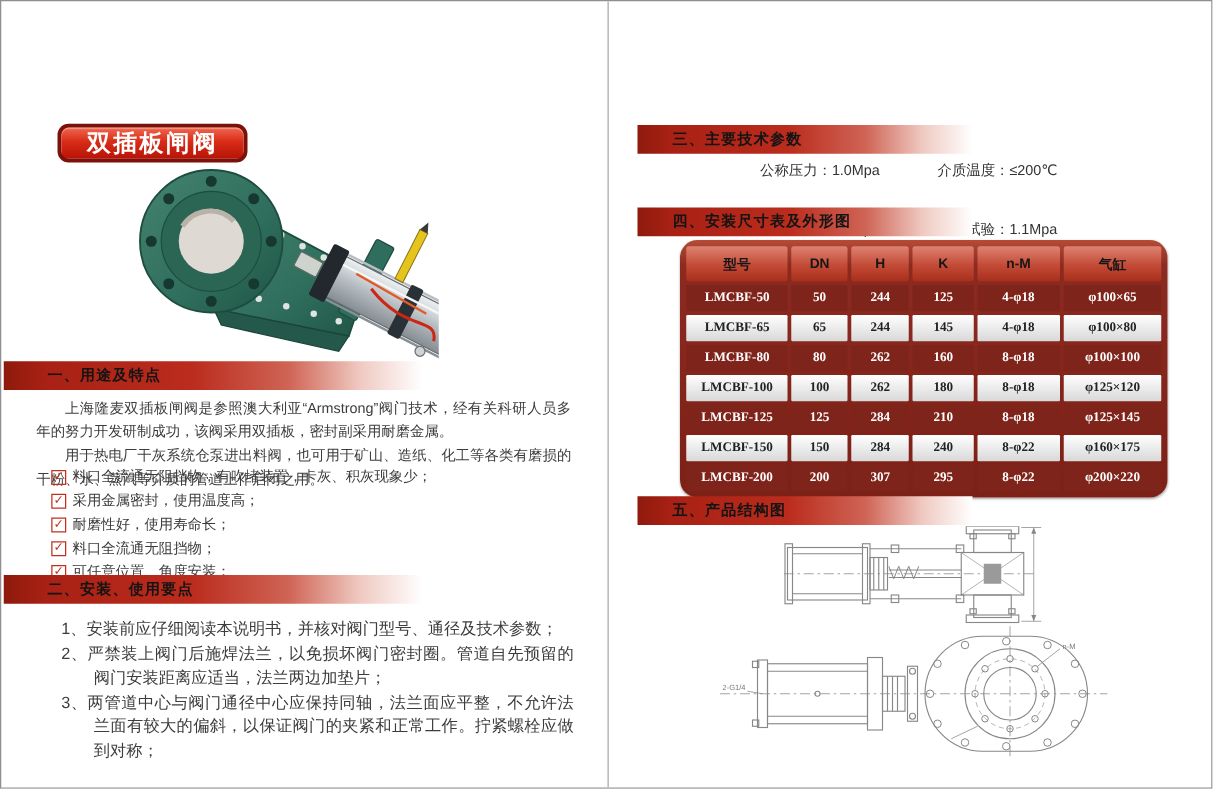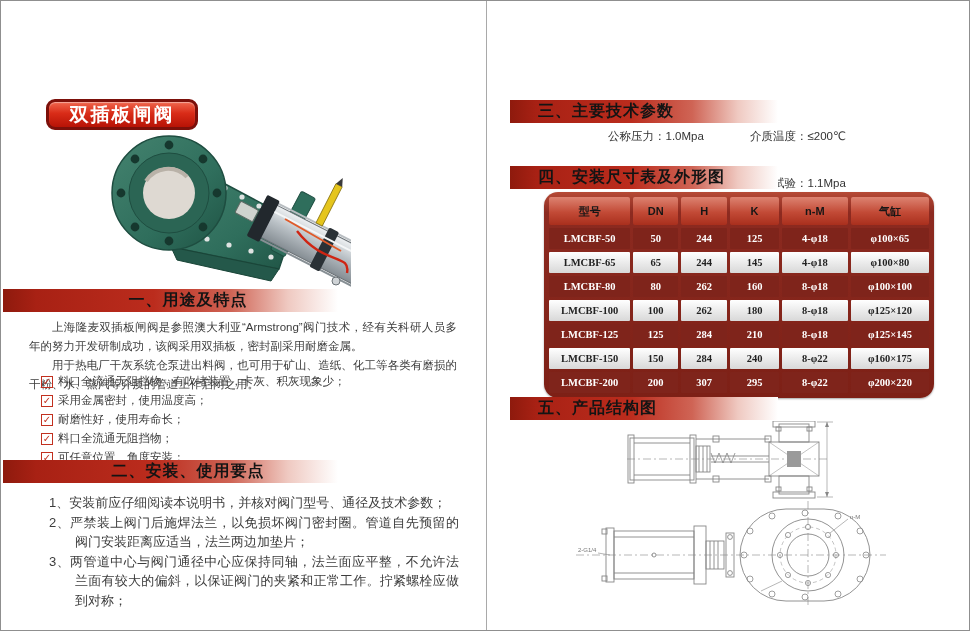--- a/index.html
+++ b/index.html
@@ -2,22 +2,22 @@
 <html><head>
 <meta charset="utf-8">
 <style>
   html,body{margin:0;padding:0;background:#e6e6e6;font-family:"Liberation Sans","DejaVu Sans",sans-serif;}
   .page{position:relative;width:970px;height:631px;background:#ffffff;border:1px solid #8f8f8f;box-sizing:border-box;overflow:hidden;margin:0 auto;}
   .fold{position:absolute;left:485px;top:0;bottom:0;width:1px;background:#a9a9a9;}
 
   
   .sec-bar{position:absolute;height:23px;display:flex;align-items:center;
     background:linear-gradient(90deg,#8e1a0d 0%,#a82114 10%,#bb2c1d 45%,#cf6455 68%,#efc9c1 85%,#ffffff 100%);
-    font-weight:bold;font-size:16px;color:#141414;letter-spacing:1px;white-space:nowrap;}
-  .sec-bar.left{left:2px;width:300px;padding-left:35px;justify-content:center;}
+    font-weight:bold;font-size:12px;color:#141414;letter-spacing:1px;white-space:nowrap;}
+  .sec-bar.left{left:2px;width:300px;padding-left:35px;}
   .sec-bar.right{left:509px;width:240px;padding-left:28px;}
 
   
   .badge{position:absolute;left:45px;top:98px;width:152px;height:31px;box-sizing:border-box;
     background:linear-gradient(180deg,#f0674e 0%,#d92c18 45%,#b71306 100%);
     border:3px solid #7c100a;border-radius:9px;color:#ffffff;font-size:19px;font-weight:bold;
     display:flex;align-items:center;justify-content:center;letter-spacing:2px;
     box-shadow:inset 0 1px 1px rgba(255,255,255,.45);}
 
   

